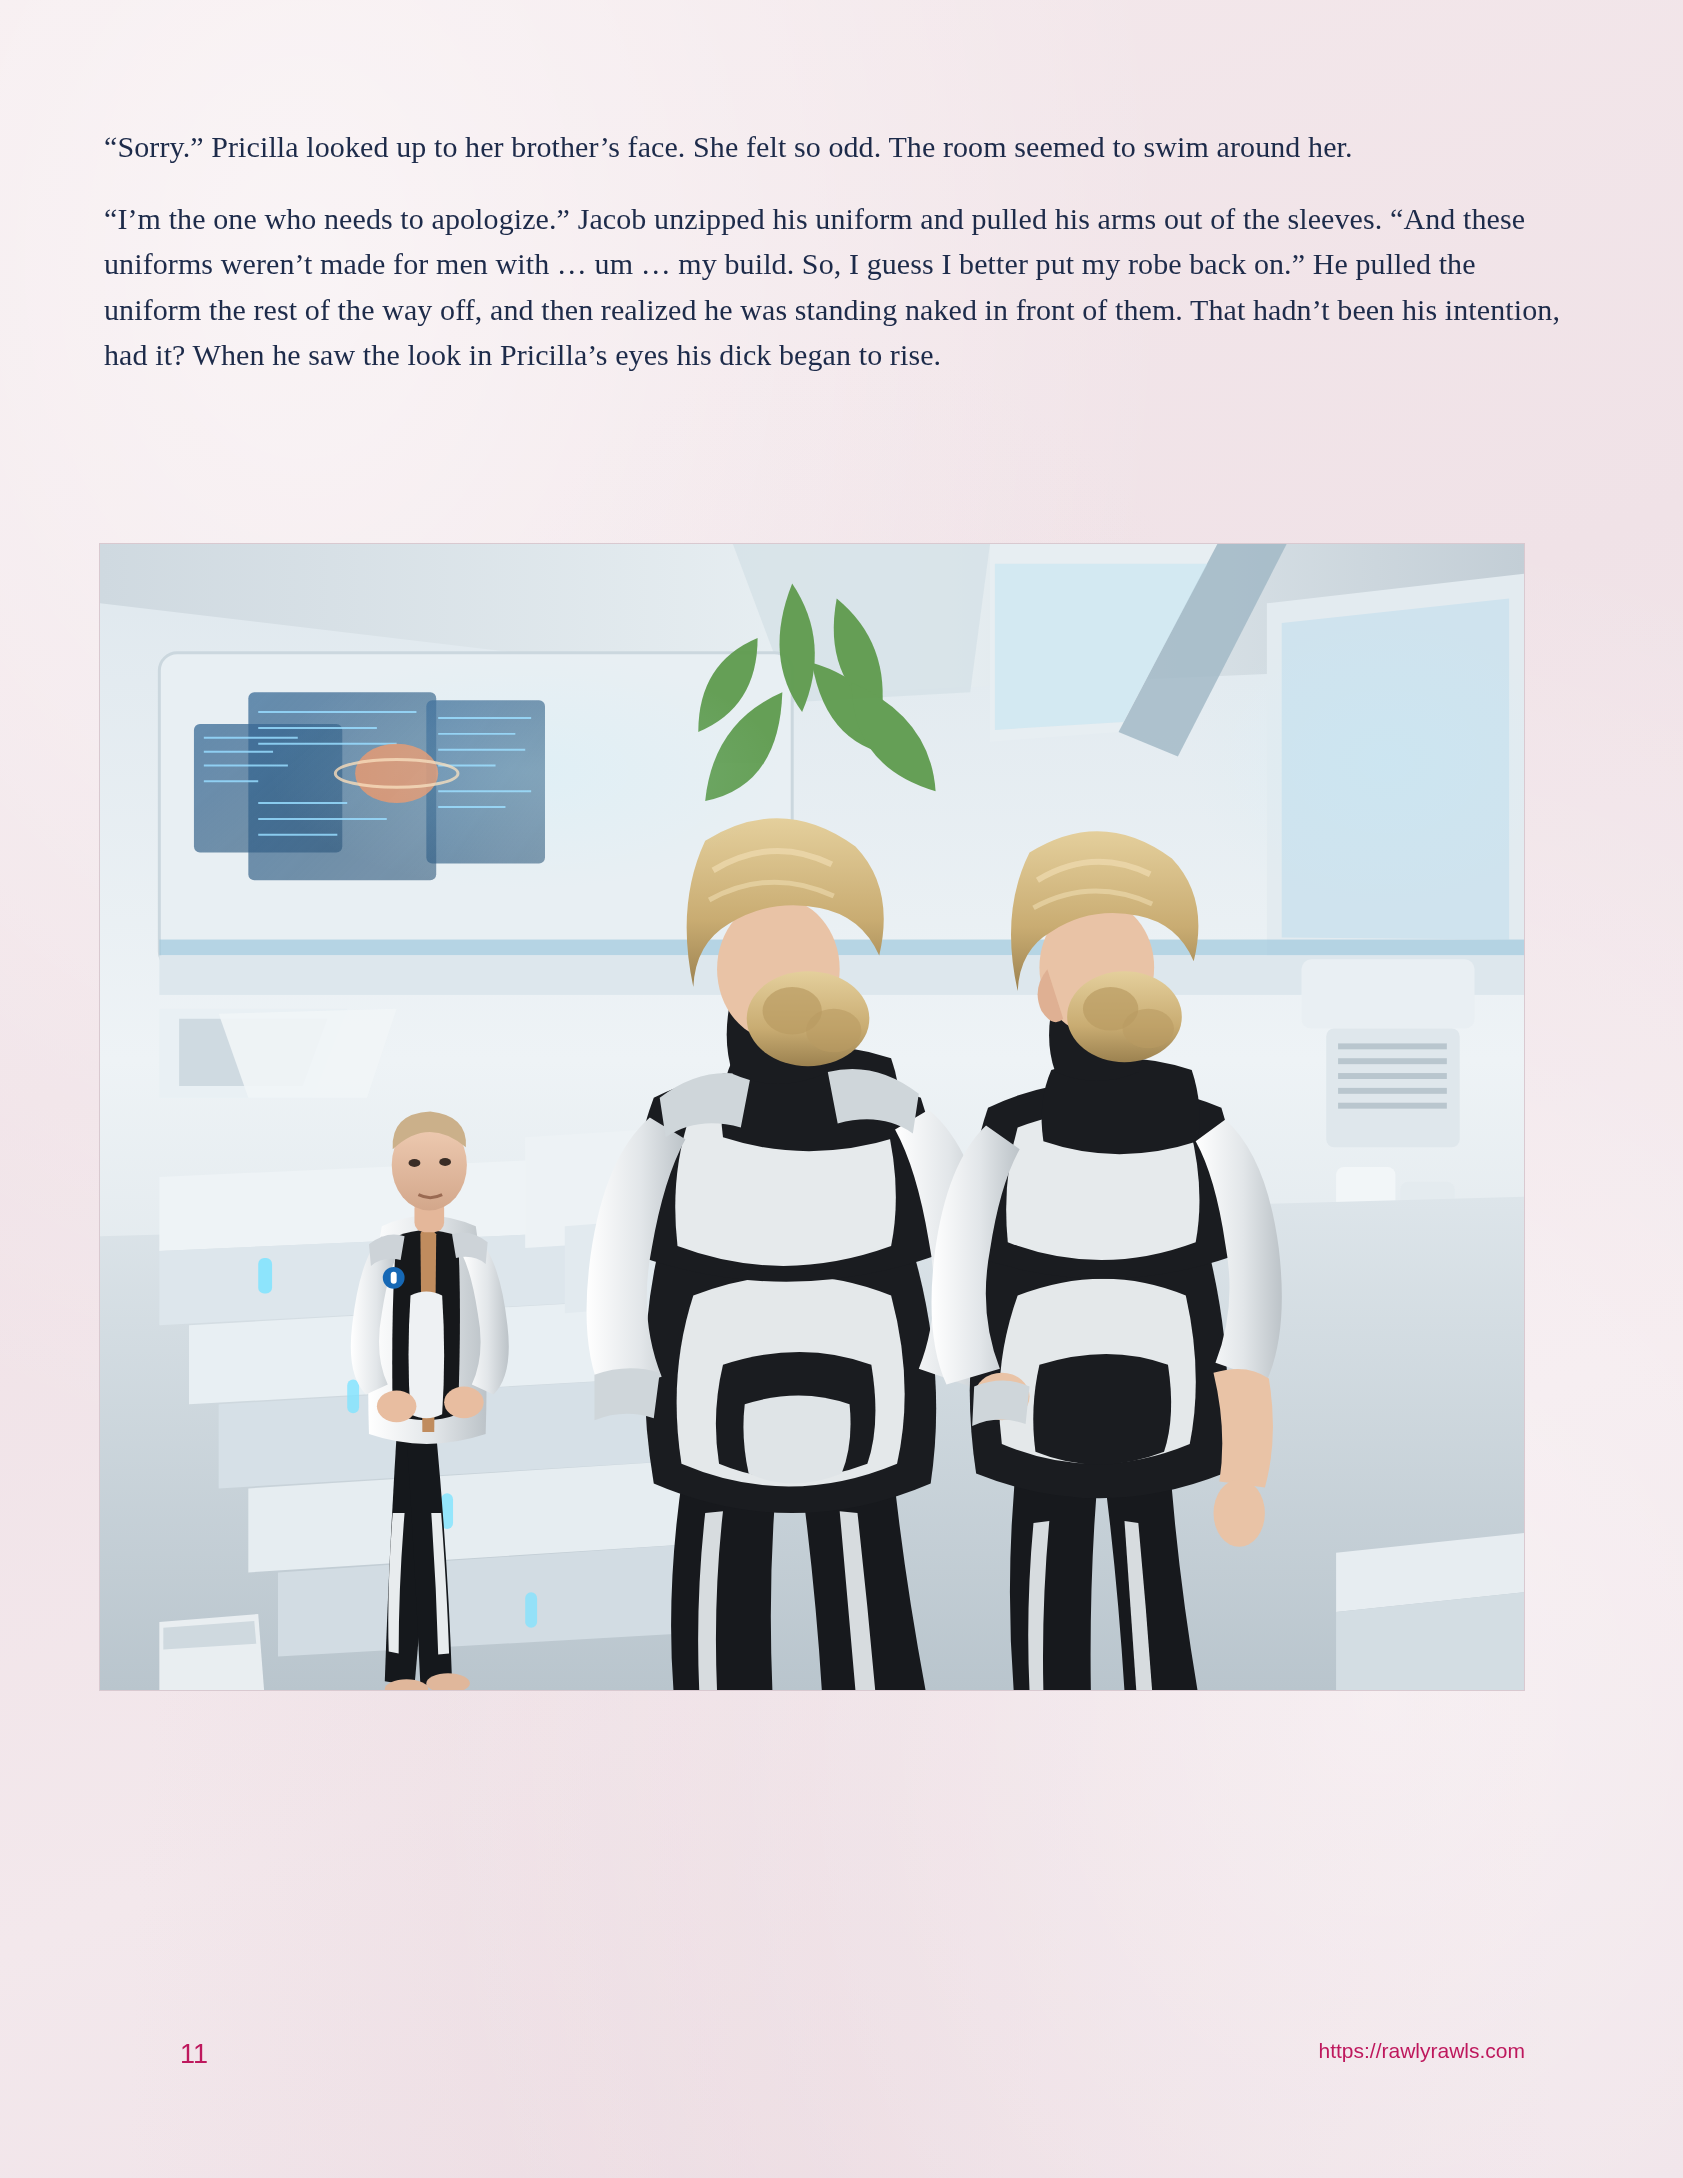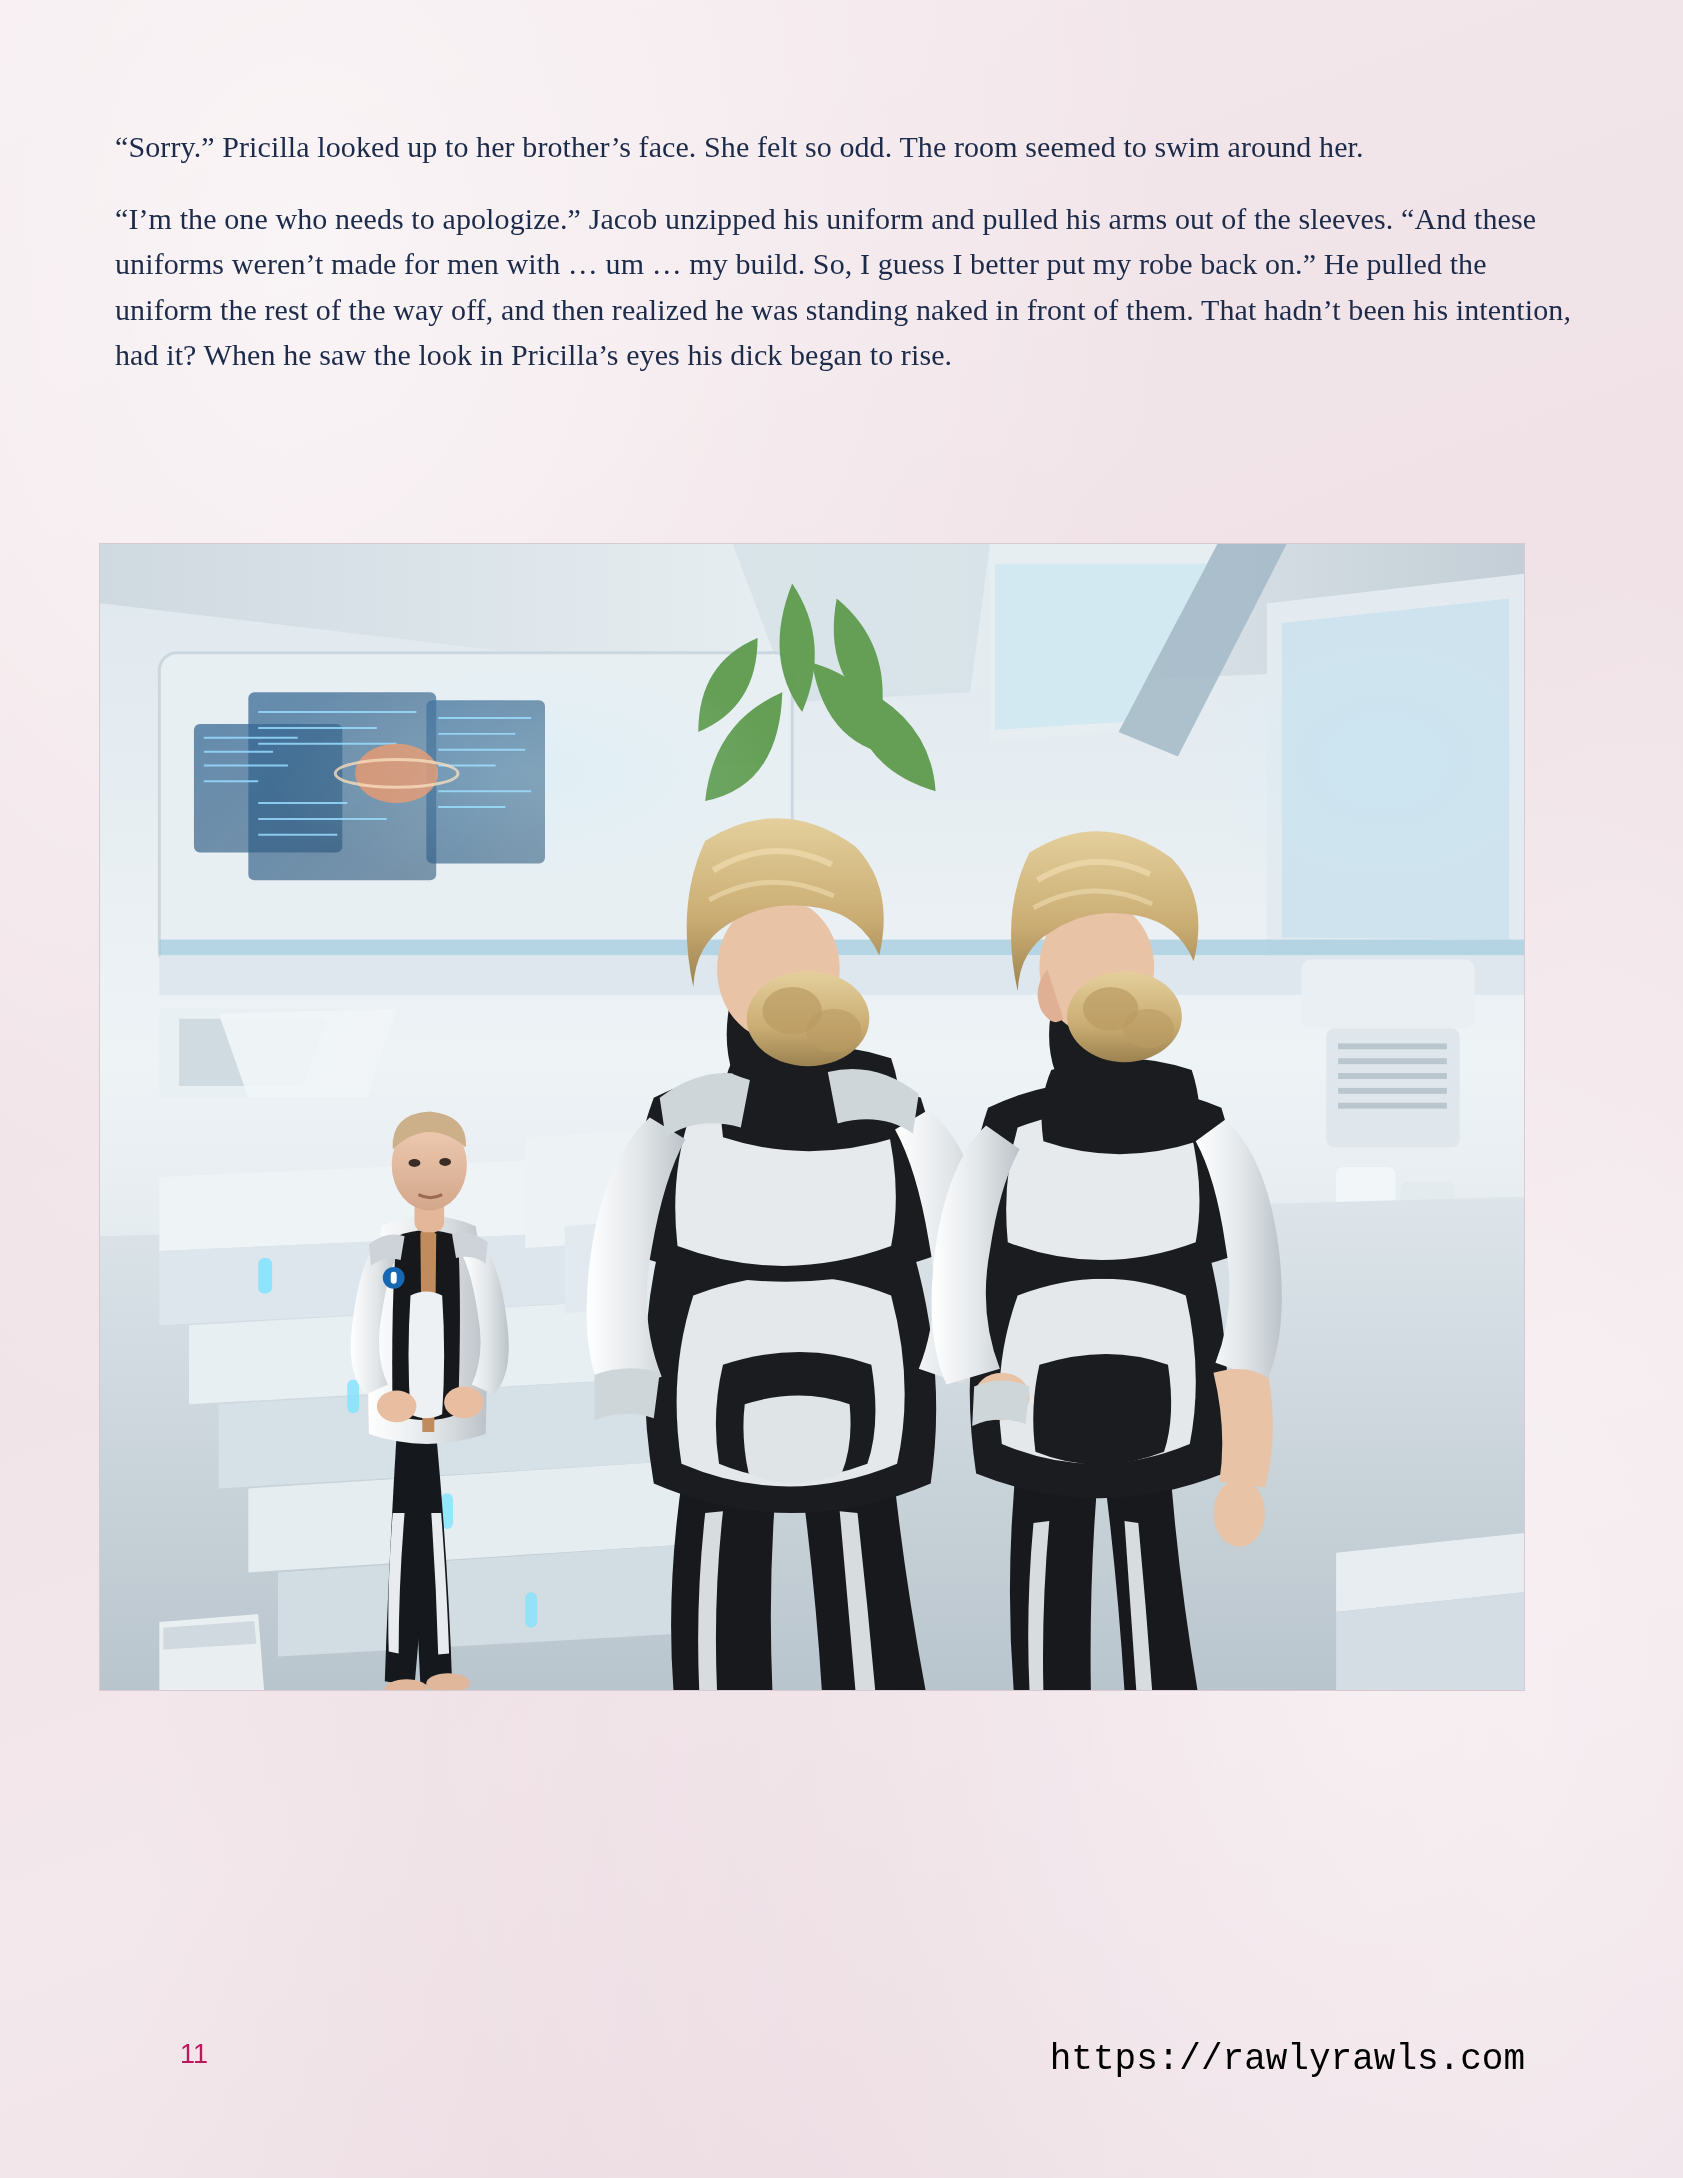--- a/index.html
+++ b/index.html
@@ -35,21 +35,21 @@
     position: absolute;
     left: 0;
     top: 124px;
     width: 1475px;
     color: #1d2b4a;
     font-size: 30px;
     line-height: 1.52;
     letter-spacing: 0.1px;
   }
   .body-text p {
-    margin: 0 0 26px 16px;
+    margin: 0 0 26px 5px;
   }
   .figure {
     position: absolute;
     left: 0;
     top: 543px;
     width: 1426px;
     height: 1148px;
   }
   .figure-frame {
     width: 100%;
@@ -74,23 +74,23 @@
     left: 81px;
     top: 0;
     font-size: 27px;
     color: #be185d;
     font-family: "Liberation Sans", sans-serif;
   }
   .site-link {
     position: absolute;
     right: 0;
     top: 0;
-    font-size: 36px;
-    color: #000000;
-    font-family: Liberation Mono, monospace;
+    font-size: 21px;
+    color: #be185d;
+    font-family: Liberation Sans, sans-serif;
     text-decoration: none;
   }
 </style>
 </head>
 <body>
 
 <div class="page"></div>
 
 <div class="content">
 

